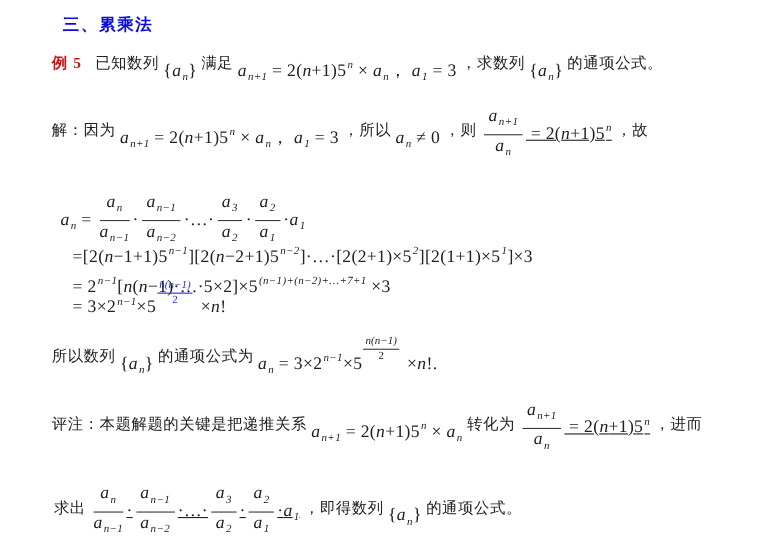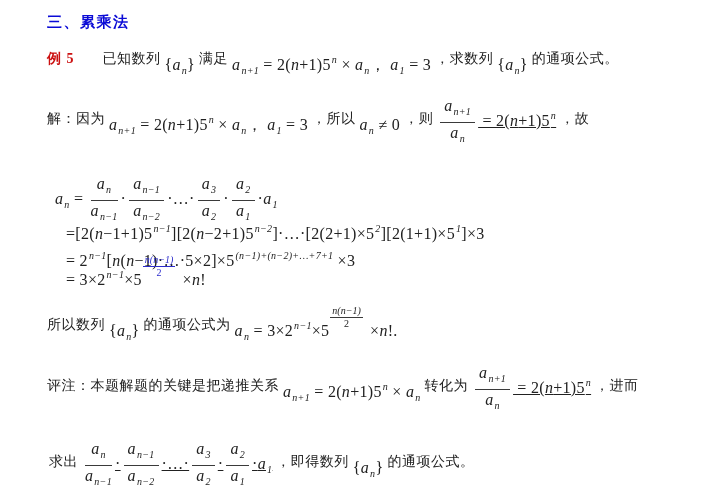--- a/index.html
+++ b/index.html
@@ -1,26 +1,26 @@
 <!DOCTYPE html>
 <html style="--c-heading: #0b0bd6; --c-example: #cc1111; --c-blue: #2b2bcc; --c-text: #212121; --c-rule: #3a3a3a;"><head>
 <meta charset="utf-8">
 <style>
   html,body{margin:0;padding:0;background:#ffffff;}
   .page{
     position:relative;width:703px;height:494px;background:#fff;overflow:hidden;
     font-family:"Liberation Serif","DejaVu Serif",serif;color:var(--c-text,#212121);
   }
   .heading{
-    position:absolute;left:47px;top:13px;
+    position:absolute;left:57px;top:13px;
     font-family:Liberation Mono, monospace;
     font-size:15px;font-weight:bold;letter-spacing:1.5px;color:var(--c-heading,#0b0bd6);
   }
   .para{position:absolute;white-space:nowrap;font-size:14px;line-height:20px;}
-  .label{color:var(--c-example,#cc1111);font-weight:bold;margin-right:28px;letter-spacing:1px;}
+  .label{color:var(--c-example,#cc1111);font-weight:bold;margin-right:12px;letter-spacing:1px;}
   .zh{letter-spacing:0.5px;}
   
   .mx,.eqline{font-size:16px;letter-spacing:0.3px;}
   .mx{margin:0 4px;display:inline-block;}
   .drop{vertical-align:-7px;}
   .mid{vertical-align:-3px;text-decoration:underline;}
   .eqline{position:absolute;white-space:nowrap;line-height:20px;}
   .rm{font-style:normal;}
   .it{font-style:italic;}
   .sub{font-size:10px;font-style:italic;vertical-align:-4px;margin-left:1px;}

